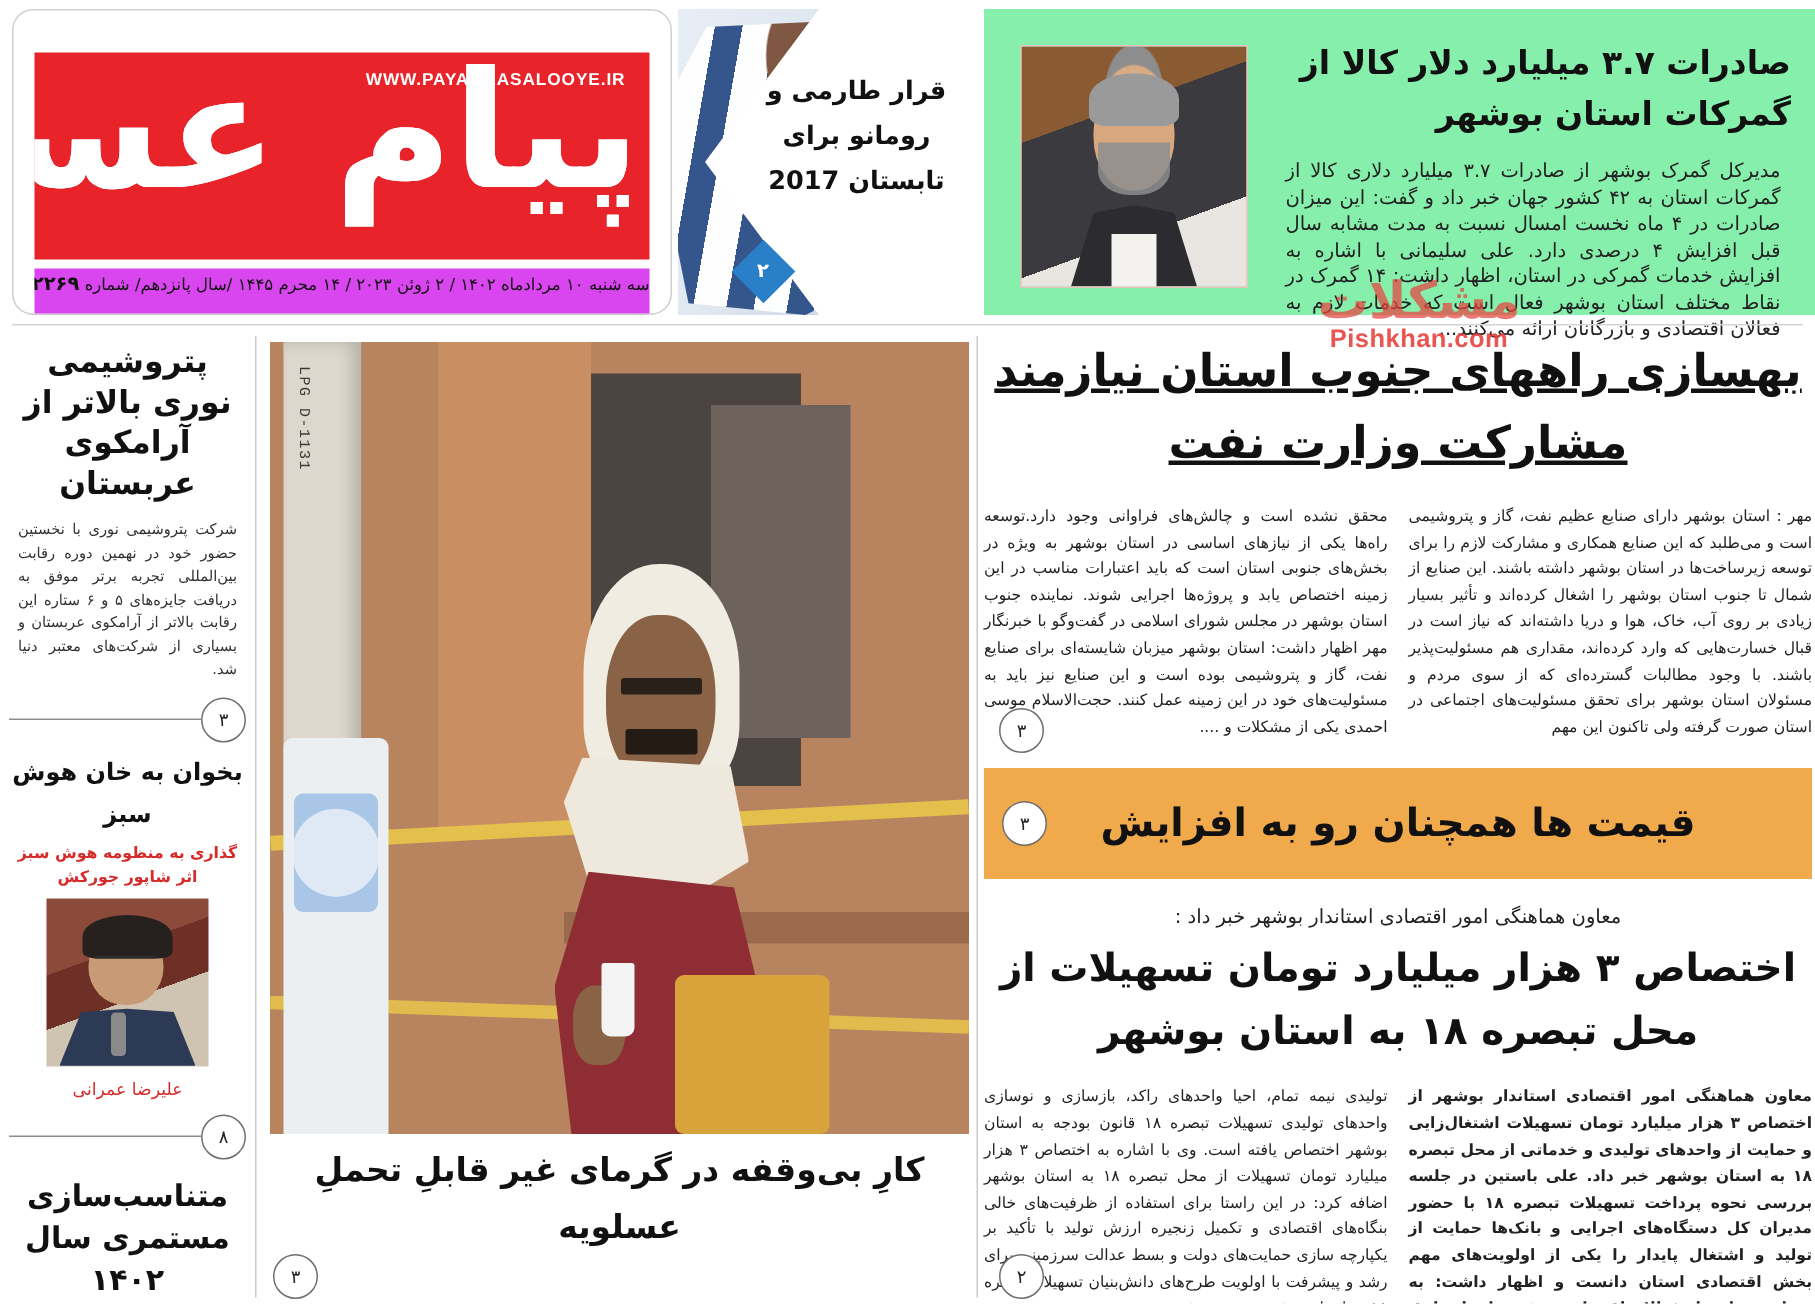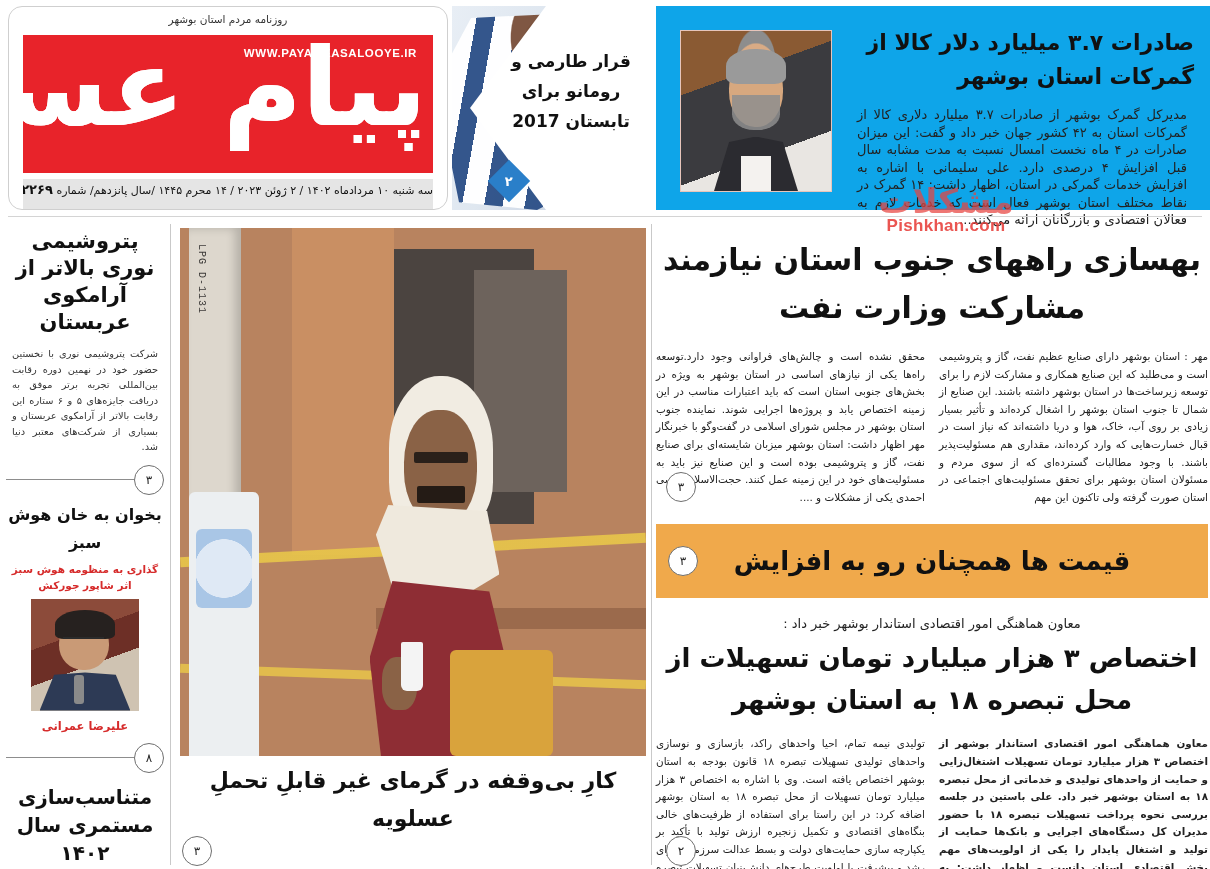--- a/index.html
+++ b/index.html
@@ -26,21 +26,21 @@
     position:absolute;right:6px;left:6px;top:-6px;
     text-align:center;color:#fff;font-weight:bold;
     font-size:108px;line-height:118px;letter-spacing:-2px;
     white-space:nowrap;font-family:"DejaVu Sans",sans-serif;
     text-shadow:0 0 0 #fff;
   }
   .masthead-url{position:absolute;right:16px;top:12px;color:#fff;
     font-family:"Liberation Sans",sans-serif;font-size:11.5px;font-weight:bold;letter-spacing:.6px;
     direction:ltr;}
   .masthead-dateline{position:absolute;left:14px;right:14px;top:172px;height:40px;
-    background:#e5e5e5;color:#111;font-size:11px;line-height:22px;text-align:center;
+    background:#d946ef;color:#111;font-size:11px;line-height:22px;text-align:center;
     white-space:nowrap;overflow:hidden;}
   .masthead-dateline b{font-size:13px;}
 
   
   .teaser{position:absolute;left:452px;top:6px;width:200px;height:204px;overflow:hidden;
      background:#f6d7cf;}
   .teaser-photo{position:absolute;inset:0;
      background:
        radial-gradient(circle at 46% 16%, #6f4a37 0 9%, transparent 10%),
        radial-gradient(ellipse at 44% 30%, #23476e 0 14%, transparent 15%),
@@ -54,21 +54,21 @@
      opacity:.95;}
   .teaser-wedge{position:absolute;right:-8px;top:0;width:190px;height:204px;background:#fff;
      clip-path:polygon(40% 0, 100% 0, 100% 100%, 40% 100%, 0 50%);}
   .teaser-text{position:absolute;right:6px;top:40px;width:150px;text-align:center;
      font-weight:bold;font-size:17px;line-height:30px;color:#111;}
   .badge-diamond{position:absolute;width:30px;height:30px;background:#2a7fc9;
      transform:rotate(45deg);display:flex;align-items:center;justify-content:center;}
   .badge-diamond span{transform:rotate(-45deg);color:#fff;font-size:13px;font-weight:bold;}
 
   
-  .customs{position:absolute;left:656px;top:6px;width:554px;height:204px;background:#0ea5e9;}
+  .customs{position:absolute;left:656px;top:6px;width:554px;height:204px;background:#86efac;}
   .customs-title{position:absolute;right:16px;top:20px;width:330px;text-align:right;
      font-weight:bold;font-size:22px;line-height:34px;color:#111;}
   .customs-body{position:absolute;right:23px;top:100px;width:330px;text-align:justify;
      font-size:13px;line-height:17.5px;color:#222;direction:rtl;}
   .customs-photo{position:absolute;left:24px;top:24px;width:150px;height:160px;
      background:
        radial-gradient(ellipse at 50% 30%, #d9ab85 0 22%, transparent 23%),
        radial-gradient(ellipse at 50% 20%, #8d8d8d 0 18%, transparent 19%),
        linear-gradient(160deg,#8a5a33 0 30%, #3b3b3f 30% 72%, #e9e6e2 72% 100%);
      border:1px solid #e7c5bb;}
@@ -91,21 +91,21 @@
 
   
   .rule-h{position:absolute;left:8px;right:8px;top:216px;height:1px;background:#d4d4d4;}
   .vrule{position:absolute;width:1px;background:#c9c9c9;top:224px;bottom:4px;}
 
   
   .sidebar{position:absolute;left:6px;top:224px;width:158px;bottom:0;}
   .sb-title{text-align:center;font-weight:bold;color:#111;}
   .sb-sub{text-align:center;color:#d62b2b;font-size:10.5px;line-height:16px;font-weight:bold;}
   .sb-body{font-size:9.8px;line-height:15.5px;text-align:justify;color:#333;padding:0 6px;}
-  .sb-byline{text-align:center;color:#d62b2b;font-size:11.5px;font-weight:bold;}
+  .sb-byline{text-align:center;color:#d62b2b;font-size:11.5px;font-weight:normal;}
   .sb-photo{width:108px;height:112px;margin:6px auto 0;position:relative;overflow:hidden;
      background:linear-gradient(160deg,#8c4b3a 0 34%, #6d2f26 34% 58%, #cfc3b2 58% 100%);}
   .sb-photo .face{position:absolute;left:26%;top:18%;width:46%;height:46%;border-radius:48%;
      background:#c99a76;}
   .sb-photo .hair2{position:absolute;left:22%;top:10%;width:56%;height:26%;border-radius:50% 50% 16% 16%;
      background:#26211f;}
   .sb-photo .glasses{position:absolute;left:30%;top:34%;width:38%;height:7%;
      border-top:2px solid #2b2b2b;}
   .sb-photo .jacket{position:absolute;left:8%;bottom:0;width:84%;height:34%;
      background:#2d3a55;clip-path:polygon(0 100%,16% 6%,50% 0,84% 6%,100% 100%);}
@@ -152,40 +152,39 @@
      clip-path:polygon(16% 0,84% 6%,100% 60%,92% 100%,8% 100%,0 44%);}
   .mp-hand{position:absolute;left:10%;top:74%;width:22%;height:14%;background:#8a6246;border-radius:40%;}
   .mp-cup{position:absolute;left:22%;top:70%;width:14%;height:13%;background:#f4f4f4;border-radius:2px 2px 6px 6px;}
   .mp-rwheel{position:absolute;left:58%;top:80%;width:22%;height:20%;background:#d9a33c;border-radius:6px;}
   .caption-wrap{position:relative;width:466px;margin-top:6px;}
   .caption{font-weight:bold;font-size:22px;line-height:38px;text-align:center;color:#111;}
 
   
   .right{position:absolute;left:656px;top:224px;width:552px;bottom:4px;}
   .lead-title{font-weight:bold;font-size:30px;line-height:48px;text-align:center;color:#111;
-     margin-top:12px;}
+     margin-top:0;text-decoration:underline;}
   .twocol{display:flex;gap:14px;margin-top:16px;direction:rtl;}
   .twocol .col{flex:1;font-size:10.4px;line-height:17.6px;text-align:justify;color:#222;}
   .orangebar{position:relative;margin-top:18px;height:74px;background:#f0a94b;
      display:flex;align-items:center;justify-content:center;}
   .orangebar .t{font-weight:bold;font-size:26px;color:#111;}
   .kicker{margin-top:18px;text-align:center;font-size:13px;color:#222;}
   .sub-title{font-weight:bold;font-size:26px;line-height:42px;text-align:center;color:#111;margin-top:6px;}
   .twocol.b{margin-top:14px;}
   .twocol .col.bold{font-weight:bold;}
 </style>
 </head>
 <body>
 
 <div class="page">
 
   <div class="topband">
 
     <div class="masthead">
-      <div class="masthead-kicker">روزنامه مردم استان بوشهر</div>
       <div class="masthead-red">
         <div class="masthead-url">WWW.PAYAMEASALOOYE.IR</div>
         <div class="masthead-logo">پیام عسلویه</div>
       </div>
       <div class="masthead-dateline">
         <span>سه شنبه ۱۰ مردادماه ۱۴۰۲ / ۲ ژوئن ۲۰۲۳ / ۱۴ محرم ۱۴۴۵ /سال پانزدهم/ شماره </span><b>۲۲۶۹</b>
       </div>
     </div>
 
     <div class="teaser">

